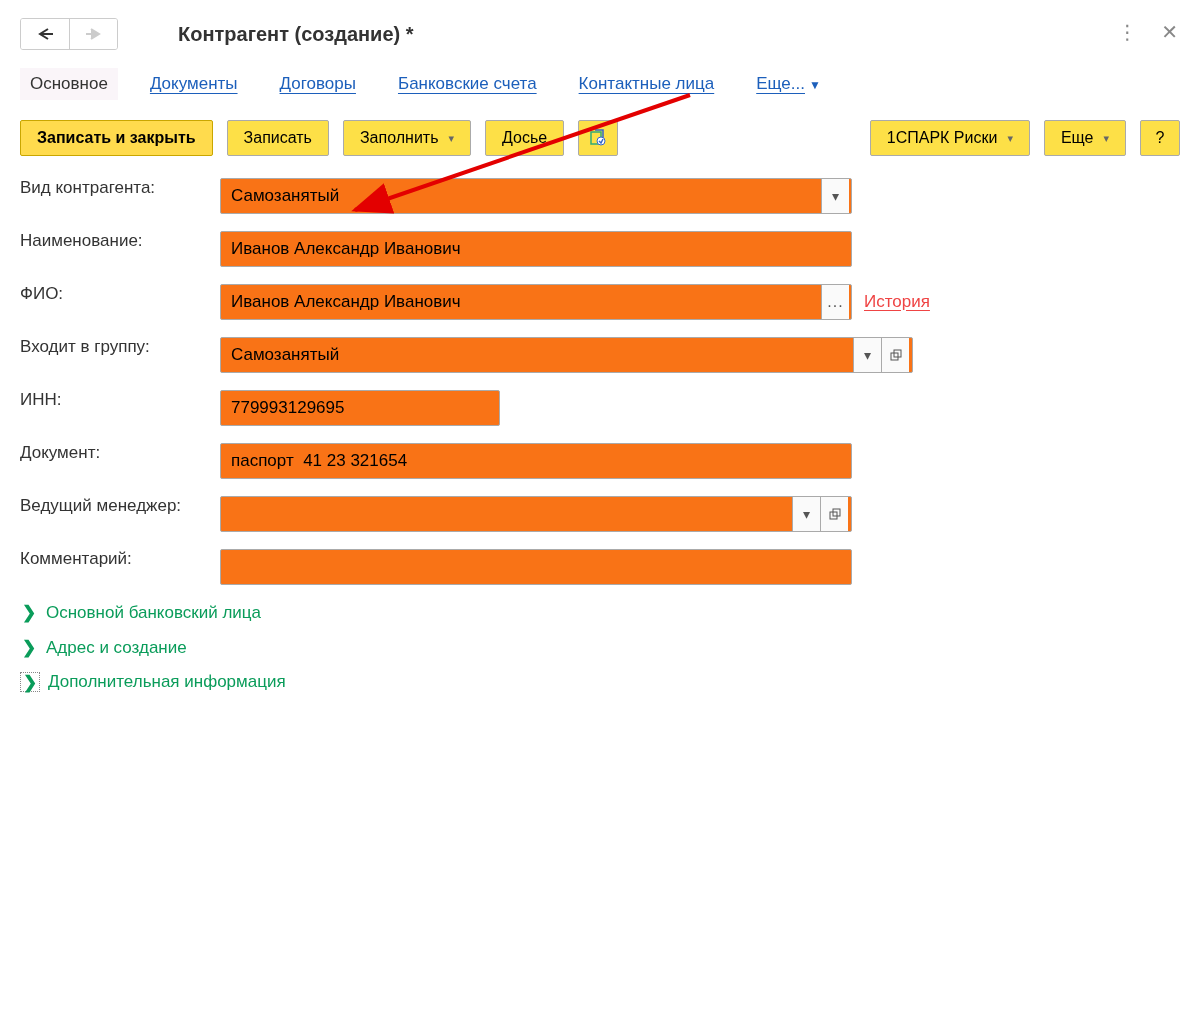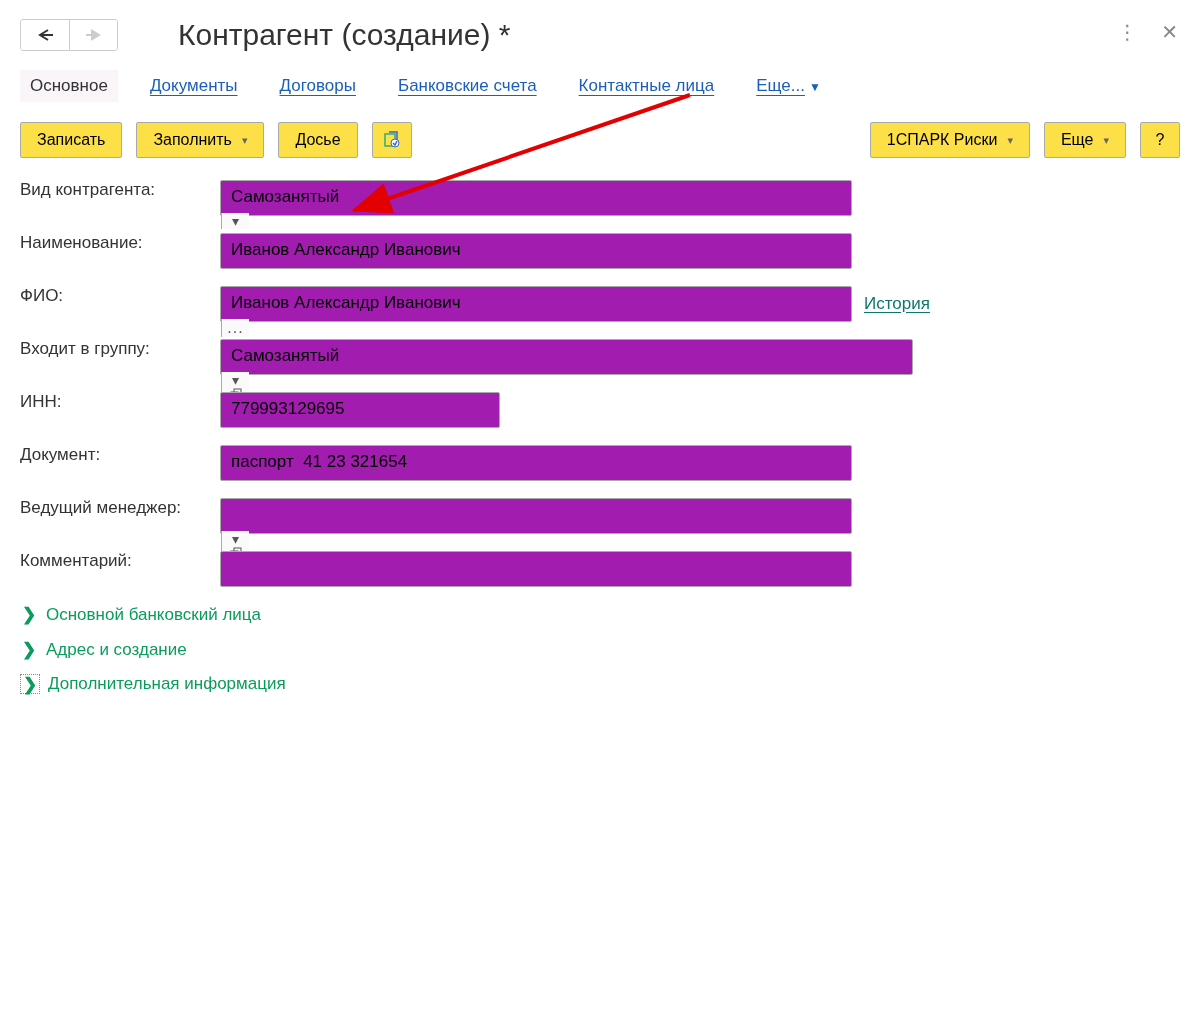--- a/index.html
+++ b/index.html
@@ -12,43 +12,43 @@
     width: 1200px;
     height: 1013px;
     padding: 18px 20px;
     position: relative;
   }
   .topbar { display: flex; align-items: center; margin-bottom: 18px; }
   .nav-btns { display: flex; border: 1px solid #ccc; border-radius: 3px; overflow: hidden; margin-right: 60px; }
   .nav-btn { width: 48px; height: 30px; display:flex; align-items:center; justify-content:center; background:#fff; cursor:pointer; }
   .nav-btn + .nav-btn { border-left:1px solid #ccc; }
   .nav-btn.disabled svg path { stroke:#ccc; fill:#ccc; }
-  .title { font-size: 30px; font-weight: 400; color:#333; }
+  .title { font-size: 20px; font-weight: 700; color:#333; }
   .top-right { position:absolute; top:20px; right:22px; display:flex; gap:24px; align-items:center; }
   .top-right span { cursor:pointer; color:#888; font-size:20px; }
   .tabs { display:flex; gap:22px; align-items:center; margin-bottom:20px; }
   .tab { font-size:17px; padding:6px 10px; cursor:pointer; }
   .tab.active { background:#faf5f9; color:#333; }
   .tab.link { color:#1c5fbb; text-decoration: underline; text-underline-offset: 4px; }
   .tab.more { color:#1c5fbb; text-decoration: underline; text-underline-offset: 4px; }
   .tab.more .caret { display:inline-block; margin-left:4px; font-size:12px; }
   .toolbar { display:flex; gap:14px; align-items:center; margin-bottom:22px; flex-wrap:wrap; }
   .btn { border:1px solid #aaa; background:#fde047; padding:7px 16px; font-size:16px; cursor:pointer; border-radius:2px; display:flex; align-items:center; gap:6px; height:36px; }
   .btn.primary { background:#ffdb4d; border-color:#c9a600; font-weight:600; }
   .btn .caret { font-size:11px; color:#666; margin-left:4px; }
   .btn.icon-only { padding:6px 10px; }
   .toolbar .spacer { flex:1; }
   .form-row { display:flex; align-items:flex-start; margin-bottom:17px; }
   .form-label { width:200px; font-size:17px; color:#333; }
   .field-wrap { display:flex; align-items:center; gap:12px; }
-  .field { display:flex; border:1px solid #aaa; border-radius:2px; background:#a21caf; height:36px;flex-direction:column; }
+  .field { display:flex; border:1px solid #aaa; border-radius:2px; background:#f97316; height:36px; }
   .field input { border:none; outline:none; padding:6px 10px; font-size:17px; font-family:inherit; background:transparent; }
   .inpbtn { width:28px; display:flex; align-items:center; justify-content:center; border-left:1px solid #aaa; cursor:pointer; color:#555; font-size:14px; background:#fafafa; }
   .inpbtn svg { width:12px; height:12px; }
-  .link-inline { color:#0f766e; text-decoration:underline; text-underline-offset:3px; font-size:17px; cursor:pointer; }
+  .link-inline { color:#ef4444; text-decoration:underline; text-underline-offset:3px; font-size:17px; cursor:pointer; }
   .collapsible { display:flex; align-items:center; gap:8px; color:#0a9c5a; font-size:17px; margin-bottom:14px; cursor:pointer; margin-left:0; }
   .collapsible .chev { color:#0a9c5a; font-weight:bold; width:18px; display:flex; align-items:center; justify-content:center; }
   .collapsible.dotted .chev { border:1px dotted #888; padding:2px; width:20px; height:20px; }
   svg.arrow-overlay { position:absolute; pointer-events:none; }
 </style>
 </head>
 <body>
 
 <div class="topbar">
   <div class="nav-btns">
@@ -75,20 +75,21 @@
 <div class="tabs">
   <div class="tab active">Основное</div>
   <div class="tab link">Документы</div>
   <div class="tab link">Договоры</div>
   <div class="tab link">Банковские счета</div>
   <div class="tab link">Контактные лица</div>
   <div class="tab more"><span>Еще...</span><span class="caret">▼</span></div>
 </div>
 
 <div class="toolbar">
+  <button class="btn primary">Записать и закрыть</button>
   <button class="btn">Записать</button>
   <button class="btn">
       <span>Заполнить</span>
       <span class="caret">▾</span>
     </button>
   <button class="btn">Досье</button>
   <button class="btn icon-only">
     <svg width="18" height="18" viewBox="0 0 18 18">
         <rect x="2" y="3" width="10" height="12" fill="none" stroke="#3a7" stroke-width="1.5"></rect>
         <path d="M6 1 L14 1 L14 13" fill="none" stroke="#36c" stroke-width="1.5"></path>

